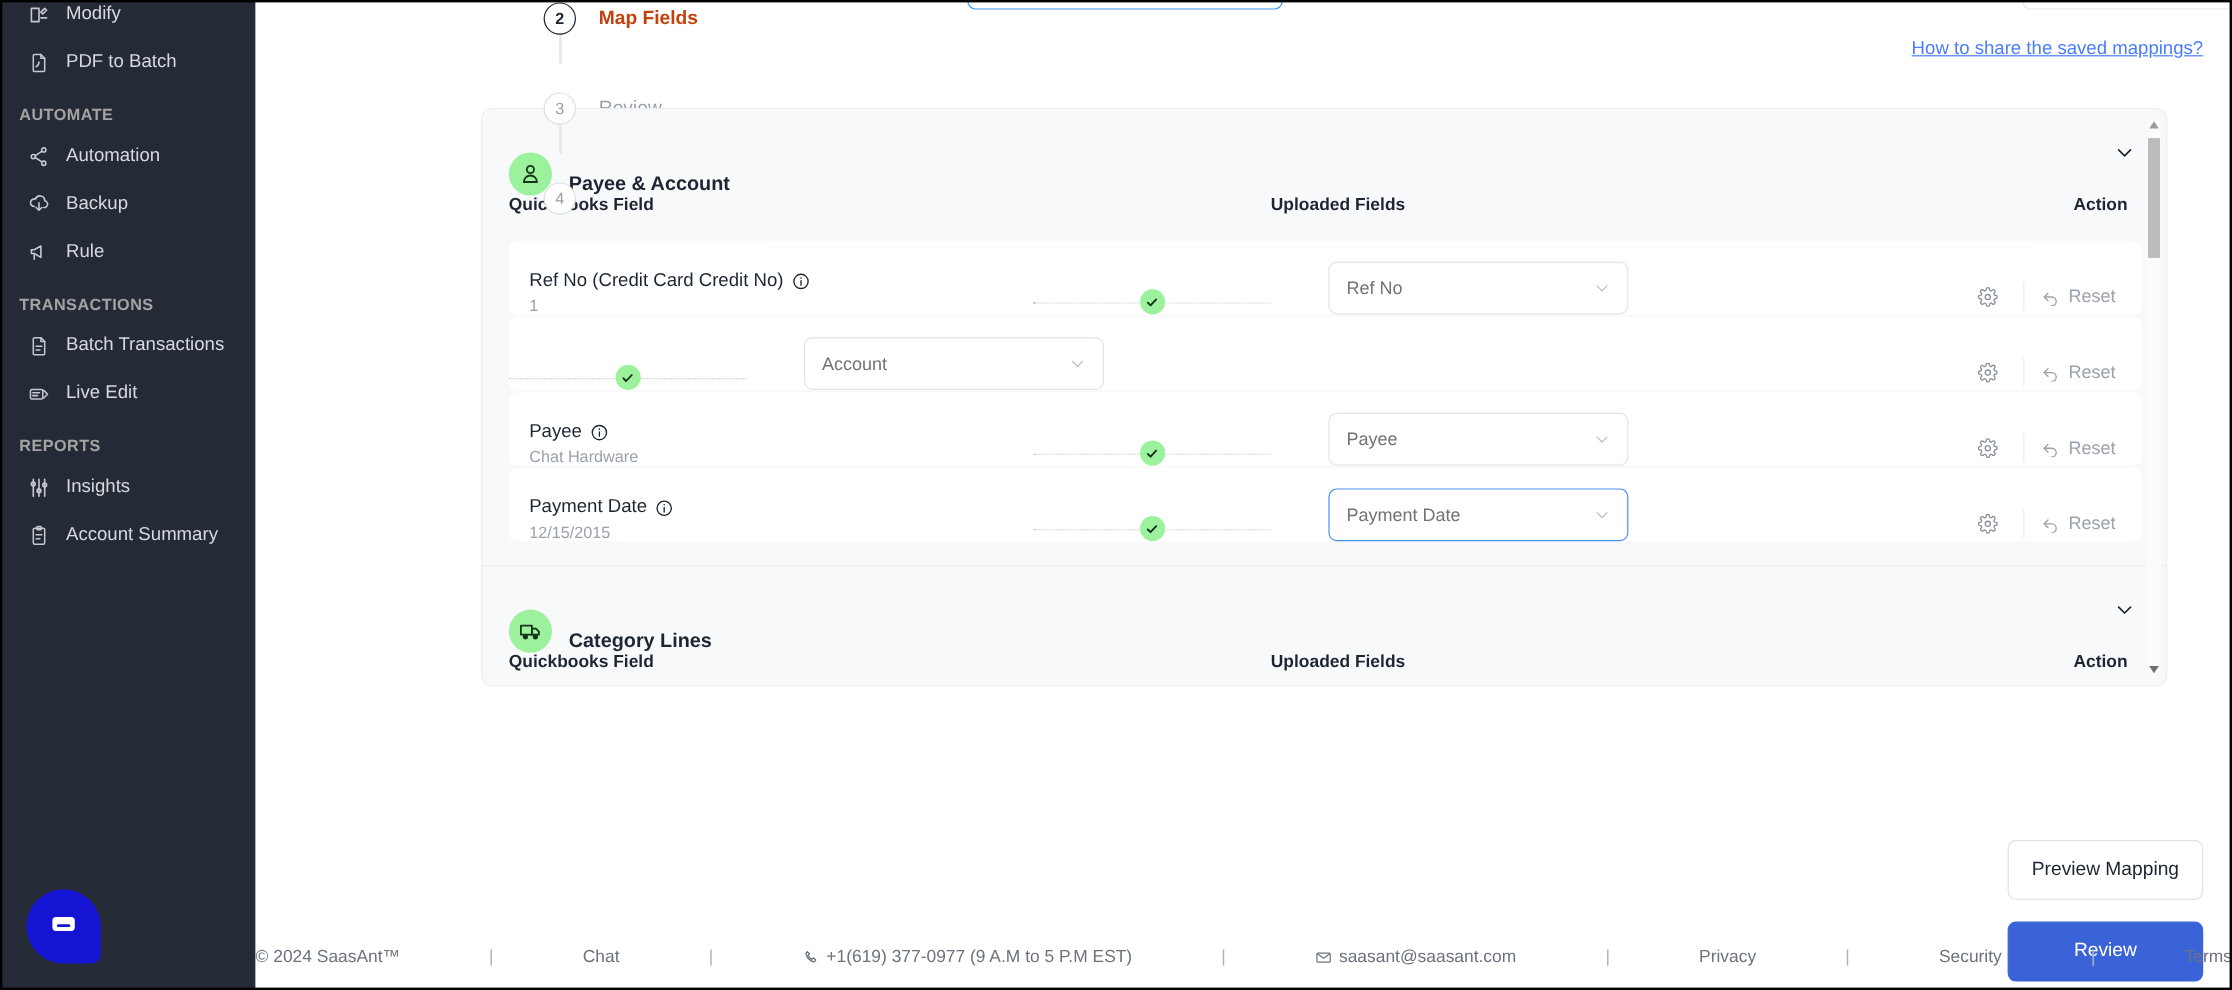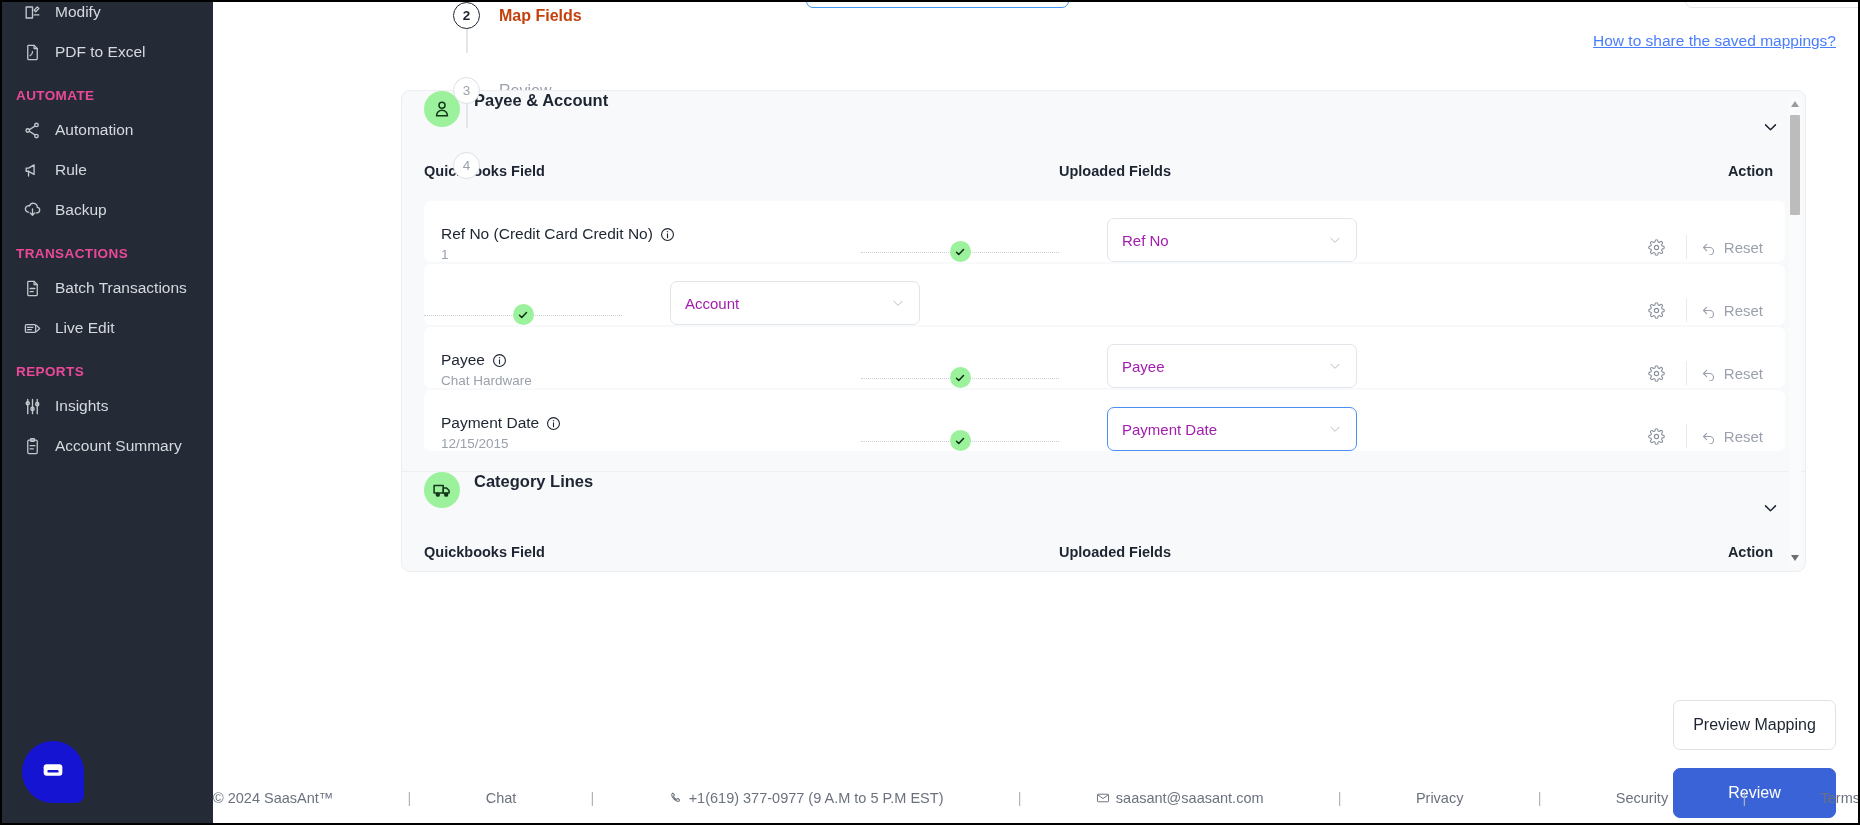--- a/index.html
+++ b/index.html
@@ -21,21 +21,21 @@
   .nav-item {
     display: flex; align-items: center; gap: 13px;
     height: 40px; padding: 0 16px 0 22px;
     font-size: 15.5px; color: #d6d9df; cursor: pointer;
     white-space: nowrap;
   }
   .nav-item .ico { width: 20px; height: 20px; flex:0 0 20px; display:flex; align-items:center; justify-content:center; opacity:.9;}
   .nav-item .ico svg { width: 19px; height: 19px; display:block; }
   .nav-section {
     font-size: 13.5px; font-weight: bold; letter-spacing: .4px;
-    color: #ec4899; padding: 16px 16px 7px 16px; text-transform: uppercase;
+    color: #a3a3a3; padding: 16px 16px 7px 16px; text-transform: uppercase;
   }
   .chat-bubble {
     position: absolute; left: 22px; bottom: 22px;
     width: 62px; height: 62px; border-radius: 50% 50% 8px 50%;
     background: #1414d2; cursor: pointer;
     display: flex; align-items: center; justify-content: center;
   }
   .chat-bubble svg { width: 28px; height: 28px; }
 
   
@@ -69,21 +69,21 @@
 
   
   .card {
     position: absolute; left: 188px; top: 90px; width: 1405px; height: 482px;
     background: #f8f9fb; border: 1px solid #eceef1; border-radius: 9px;
     overflow: hidden;
   }
   .card-scroll-vp { position:absolute; inset:0; overflow: hidden; }
   .card-inner { position:absolute; left:0; top:0; width: 1405px; }
 
-  .grp-header { display:flex; align-items:flex-start; height: 72px; padding: 0 22px 0 22px; position:relative;}
+  .grp-header { display:flex; align-items:flex-end; height: 72px; padding: 0 22px 0 22px; position:relative;}
   .grp-avatar {
     width: 36px; height: 36px; border-radius: 50%; background: #9cf29c;
     display:flex; align-items:center; justify-content:center; margin-right: 14px;
   }
   .grp-avatar svg { width: 20px; height: 20px; }
   .grp-title { font-size: 16.5px; font-weight: bold; color: #1d2532; }
   .grp-chev { position:absolute; right: 28px; top: 50%; transform: translateY(-50%); cursor:pointer; }
   .grp-chev svg { width: 17px; height: 17px; display:block; }
 
   .tbl-head { display:flex; align-items:flex-start; padding: 0 22px; height: 38px; }
@@ -108,21 +108,21 @@
   .dots { position:absolute; left:0; right:0; top:50%; border-top: 1.6px dotted #c9cdd4; }
   .tick {
     width: 21px; height: 21px; border-radius: 50%; background:#9cf29c; position:relative; z-index:2;
     display:flex; align-items:center; justify-content:center;
   }
   .tick svg { width: 12px; height: 12px; }
   .cell-sel { width: 520px; padding-left: 48px; }
   .sel {
     width: 250px; height: 44px; border: 1.3px solid #e1e4e8; border-radius: 7px;
     background:#fff; display:flex; align-items:center; padding: 0 14px;
-    font-size: 15px; color:#a21caf; cursor:pointer; position:relative;
+    font-size: 15px; color:#737373; cursor:pointer; position:relative;
   }
   .sel.focused { border-color:#4a90f0; }
   .sel .chev { position:absolute; right: 14px; top: 50%; transform: translateY(-50%); }
   .sel .chev svg { width: 14px; height: 14px; display:block; }
   .cell-act { flex: 1; display:flex; align-items:center; justify-content:flex-end; padding-right: 16px; gap: 0; }
   .gear { width: 30px; height:30px; display:flex; align-items:center; justify-content:center; cursor:pointer;}
   .gear svg { width: 17px; height: 17px; display:block; }
   .vdiv { width:1px; height: 24px; background:#e8eaee; margin: 0 14px; }
   .reset { display:flex; align-items:center; gap:8px; font-size:15px; color:#9aa1ad; cursor:pointer; padding-right: 6px;}
   .reset svg { width: 15px; height: 15px; display:block; }
@@ -181,55 +181,55 @@
     </div>
 
     <div class="nav-item">
       <span class="ico">
         <svg viewBox="0 0 24 24" fill="none" stroke="#d6d9df" stroke-width="1.6" stroke-linecap="round" stroke-linejoin="round">
           <path d="M14 3H7a1 1 0 0 0-1 1v16a1 1 0 0 0 1 1h10a1 1 0 0 0 1-1V7z"></path>
             <path d="M14 3v4h4"></path>
             <path d="M9 16c2-1 3-3 3-5"></path>
         </svg>
       </span>
-      <span>PDF to Excel</span>
+      <span>PDF to Batch</span>
     </div>
 
     <div class="nav-section">AUTOMATE</div>
 
     <div class="nav-item">
       <span class="ico">
         <svg viewBox="0 0 24 24" fill="none" stroke="#d6d9df" stroke-width="1.7" stroke-linecap="round">
           <circle cx="17" cy="5" r="2.2"></circle>
             <circle cx="17" cy="19" r="2.2"></circle>
             <circle cx="6" cy="12" r="2.2"></circle>
           <path d="M8 11L15 6.5M8 13l7 4.5"></path>
         </svg>
       </span>
       <span>Automation</span>
     </div>
 
     <div class="nav-item">
       <span class="ico">
         <svg viewBox="0 0 24 24" fill="none" stroke="#d6d9df" stroke-width="1.7" stroke-linecap="round" stroke-linejoin="round">
+          <path d="M7 14a4 4 0 1 1 1.3-7.8A5 5 0 0 1 18 8a3.5 3.5 0 0 1-1 7"></path>
+          <path d="M12 10v8M9 15l3 3 3-3"></path>
+        </svg>
+      </span>
+      <span>Backup</span>
+    </div>
+
+    <div class="nav-item">
+      <span class="ico">
+        <svg viewBox="0 0 24 24" fill="none" stroke="#d6d9df" stroke-width="1.7" stroke-linecap="round" stroke-linejoin="round">
           <path d="M4 9v4h3l7 4V5L7 9H4z"></path>
             <path d="M7 13v6"></path>
         </svg>
       </span>
       <span>Rule</span>
-    </div>
-
-    <div class="nav-item">
-      <span class="ico">
-        <svg viewBox="0 0 24 24" fill="none" stroke="#d6d9df" stroke-width="1.7" stroke-linecap="round" stroke-linejoin="round">
-          <path d="M7 14a4 4 0 1 1 1.3-7.8A5 5 0 0 1 18 8a3.5 3.5 0 0 1-1 7"></path>
-          <path d="M12 10v8M9 15l3 3 3-3"></path>
-        </svg>
-      </span>
-      <span>Backup</span>
     </div>
 
     <div class="nav-section">TRANSACTIONS</div>
 
     <div class="nav-item">
       <span class="ico">
         <svg viewBox="0 0 24 24" fill="none" stroke="#d6d9df" stroke-width="1.6" stroke-linecap="round" stroke-linejoin="round">
           <path d="M14 3H7a1 1 0 0 0-1 1v16a1 1 0 0 0 1 1h10a1 1 0 0 0 1-1V7z"></path>
             <path d="M14 3v4h4"></path>
             <path d="M9 12h6M9 16h4"></path>

